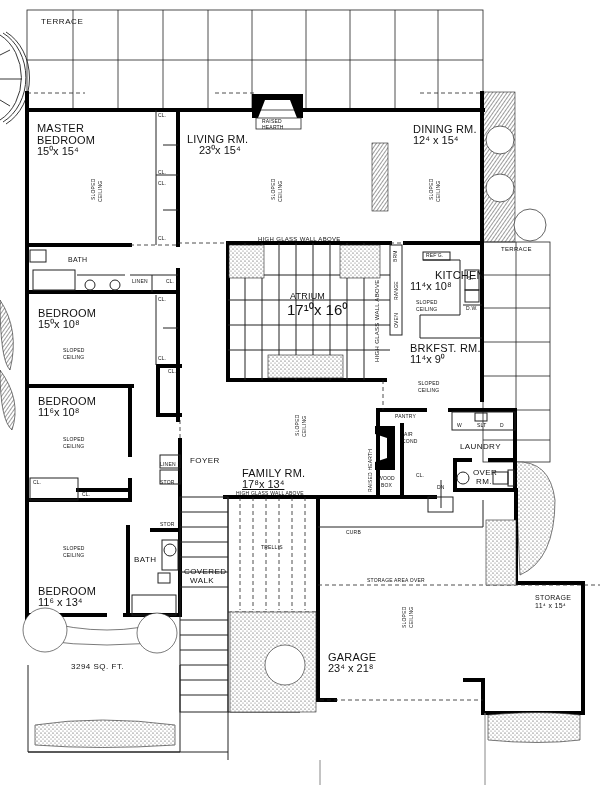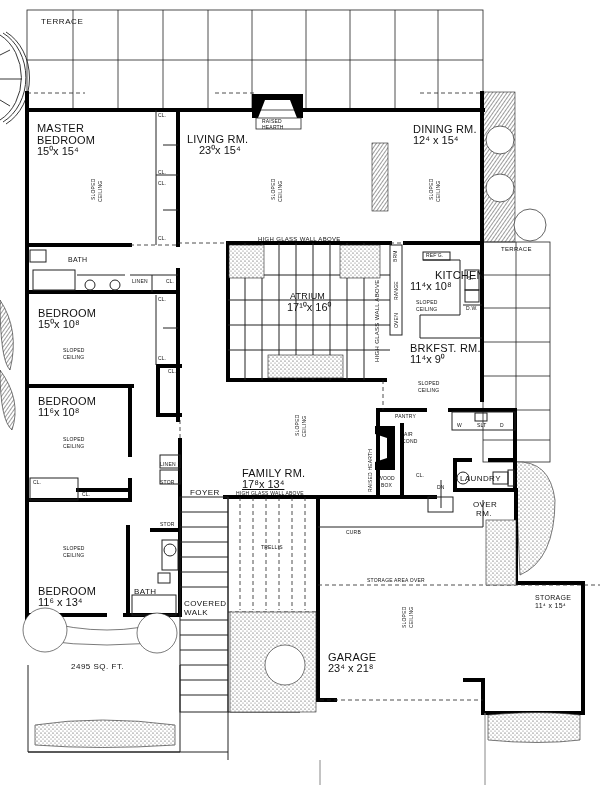--- a/index.html
+++ b/index.html
@@ -5,21 +5,21 @@
   html, body { margin: 0; padding: 0; background: #ffffff; }
   body { width: 600px; height: 785px; position: relative; overflow: hidden; font-family: "Liberation Sans", sans-serif; color: #111; }
   svg { position: absolute; left: 0; top: 0; }
   .lbl { position: absolute; font-family: "Liberation Sans", sans-serif; color: #111; line-height: 1; white-space: nowrap; }
   .room { font-size: 11px; letter-spacing: 0.2px; }
   .dim { font-size: 11px; }
   .small { font-size: 6px; letter-spacing: 0.3px; }
   .tiny { font-size: 5px; letter-spacing: 0.2px; }
   .vert { transform-origin: left top; transform: rotate(-90deg); }
   .sqft { font-size: 8px; letter-spacing: 0.5px; }
-  .medium { font-size: 8px; letter-spacing: 0.4px; margin-top: 32px; }
+  .medium { font-size: 8px; letter-spacing: 0.4px; }
 </style>
 </head>
 <body>
 
 <svg width="600" height="785" viewBox="0 0 600 785">
   <defs>
     <pattern id="stipple" width="4" height="4" patternUnits="userSpaceOnUse">
       <rect width="4" height="4" fill="#fff"></rect>
       <circle cx="1" cy="1" r="0.6" fill="#333"></circle>
       <circle cx="3" cy="3" r="0.5" fill="#555"></circle>
@@ -287,21 +287,21 @@
 <div class="lbl tiny" style="left:262px;top:125px;">HEARTH</div>
 
 <div class="lbl room" style="left:413px;top:124px;">DINING RM.</div>
 <div class="lbl dim" style="left:413px;top:135px;">12⁴ x 15⁴</div>
 
 <div class="lbl small" style="left:501px;top:246px;">TERRACE</div>
 
 <div class="lbl small" style="left:258px;top:236px;">HIGH GLASS WALL ABOVE</div>
 
 <div class="lbl room" style="left:290px;top:292px;font-size:9px;">ATRIUM</div>
-<div class="lbl dim" style="left:287px;top:302px;font-size:11px;">17¹⁰x 16⁰</div>
+<div class="lbl dim" style="left:287px;top:302px;font-size:15px;">17¹⁰x 16⁰</div>
 
 <div class="lbl small vert" style="left:374px;top:362px;">HIGH GLASS WALL ABOVE</div>
 <div class="lbl tiny vert" style="left:393px;top:262px;">BRM</div>
 <div class="lbl tiny vert" style="left:394px;top:300px;">RANGE</div>
 <div class="lbl tiny vert" style="left:394px;top:328px;">OVEN</div>
 
 <div class="lbl tiny" style="left:426px;top:253px;">REF'G.</div>
 <div class="lbl room" style="left:410px;top:270px;padding-left:25px;">KITCHEN</div>
 <div class="lbl dim" style="left:410px;top:281px;">11⁴x 10⁸</div>
 <div class="lbl tiny" style="left:468px;top:276px;">S.</div>
@@ -358,38 +358,38 @@
 
 <div class="lbl tiny" style="left:457px;top:423px;">W</div>
 <div class="lbl tiny" style="left:477px;top:423px;">SLT</div>
 <div class="lbl tiny" style="left:500px;top:423px;">D</div>
 <div class="lbl medium" style="left:460px;top:443px;">LAUNDRY</div>
 <div class="lbl medium" style="left:473px;top:469px;">OVER</div>
 <div class="lbl medium" style="left:476px;top:478px;">RM.</div>
 
 <div class="lbl medium" style="left:134px;top:556px;">BATH</div>
 <div class="lbl medium" style="left:184px;top:568px;">COVERED</div>
-<div class="lbl medium" style="left:184px;top:577px;">WALK</div>
+<div class="lbl medium" style="left:190px;top:577px;">WALK</div>
 
 <div class="lbl room" style="left:38px;top:586px;">BEDROOM</div>
 <div class="lbl dim" style="left:38px;top:597px;">11⁶ x 13⁴</div>
 <div class="lbl tiny" style="left:63px;top:546px;">SLOPED</div>
 <div class="lbl tiny" style="left:63px;top:553px;">CEILING</div>
 
 <div class="lbl tiny" style="left:261px;top:545px;">TRELLIS</div>
 <div class="lbl tiny" style="left:346px;top:530px;">CURB</div>
 <div class="lbl tiny" style="left:367px;top:578px;">STORAGE AREA OVER</div>
 
 <div class="lbl room" style="left:328px;top:652px;">GARAGE</div>
 <div class="lbl dim" style="left:328px;top:663px;">23⁴ x 21⁸</div>
 
 <div class="lbl small" style="left:535px;top:594px;font-size:7px;">STORAGE</div>
 <div class="lbl small" style="left:535px;top:602px;font-size:7px;">11⁴ x 15⁴</div>
 
-<div class="lbl sqft" style="left:71px;top:663px;">2495 SQ. FT.</div>
+<div class="lbl sqft" style="left:71px;top:663px;">3294 SQ. FT.</div>
 
 <div class="lbl tiny vert" style="left:91px;top:200px;">SLOPED</div>
 <div class="lbl tiny vert" style="left:98px;top:202px;">CEILING</div>
 <div class="lbl tiny vert" style="left:271px;top:200px;">SLOPED</div>
 <div class="lbl tiny vert" style="left:278px;top:202px;">CEILING</div>
 <div class="lbl tiny vert" style="left:429px;top:200px;">SLOPED</div>
 <div class="lbl tiny vert" style="left:436px;top:202px;">CEILING</div>
 <div class="lbl tiny vert" style="left:295px;top:436px;">SLOPED</div>
 <div class="lbl tiny vert" style="left:302px;top:437px;">CEILING</div>
 <div class="lbl tiny vert" style="left:402px;top:628px;">SLOPED</div>

